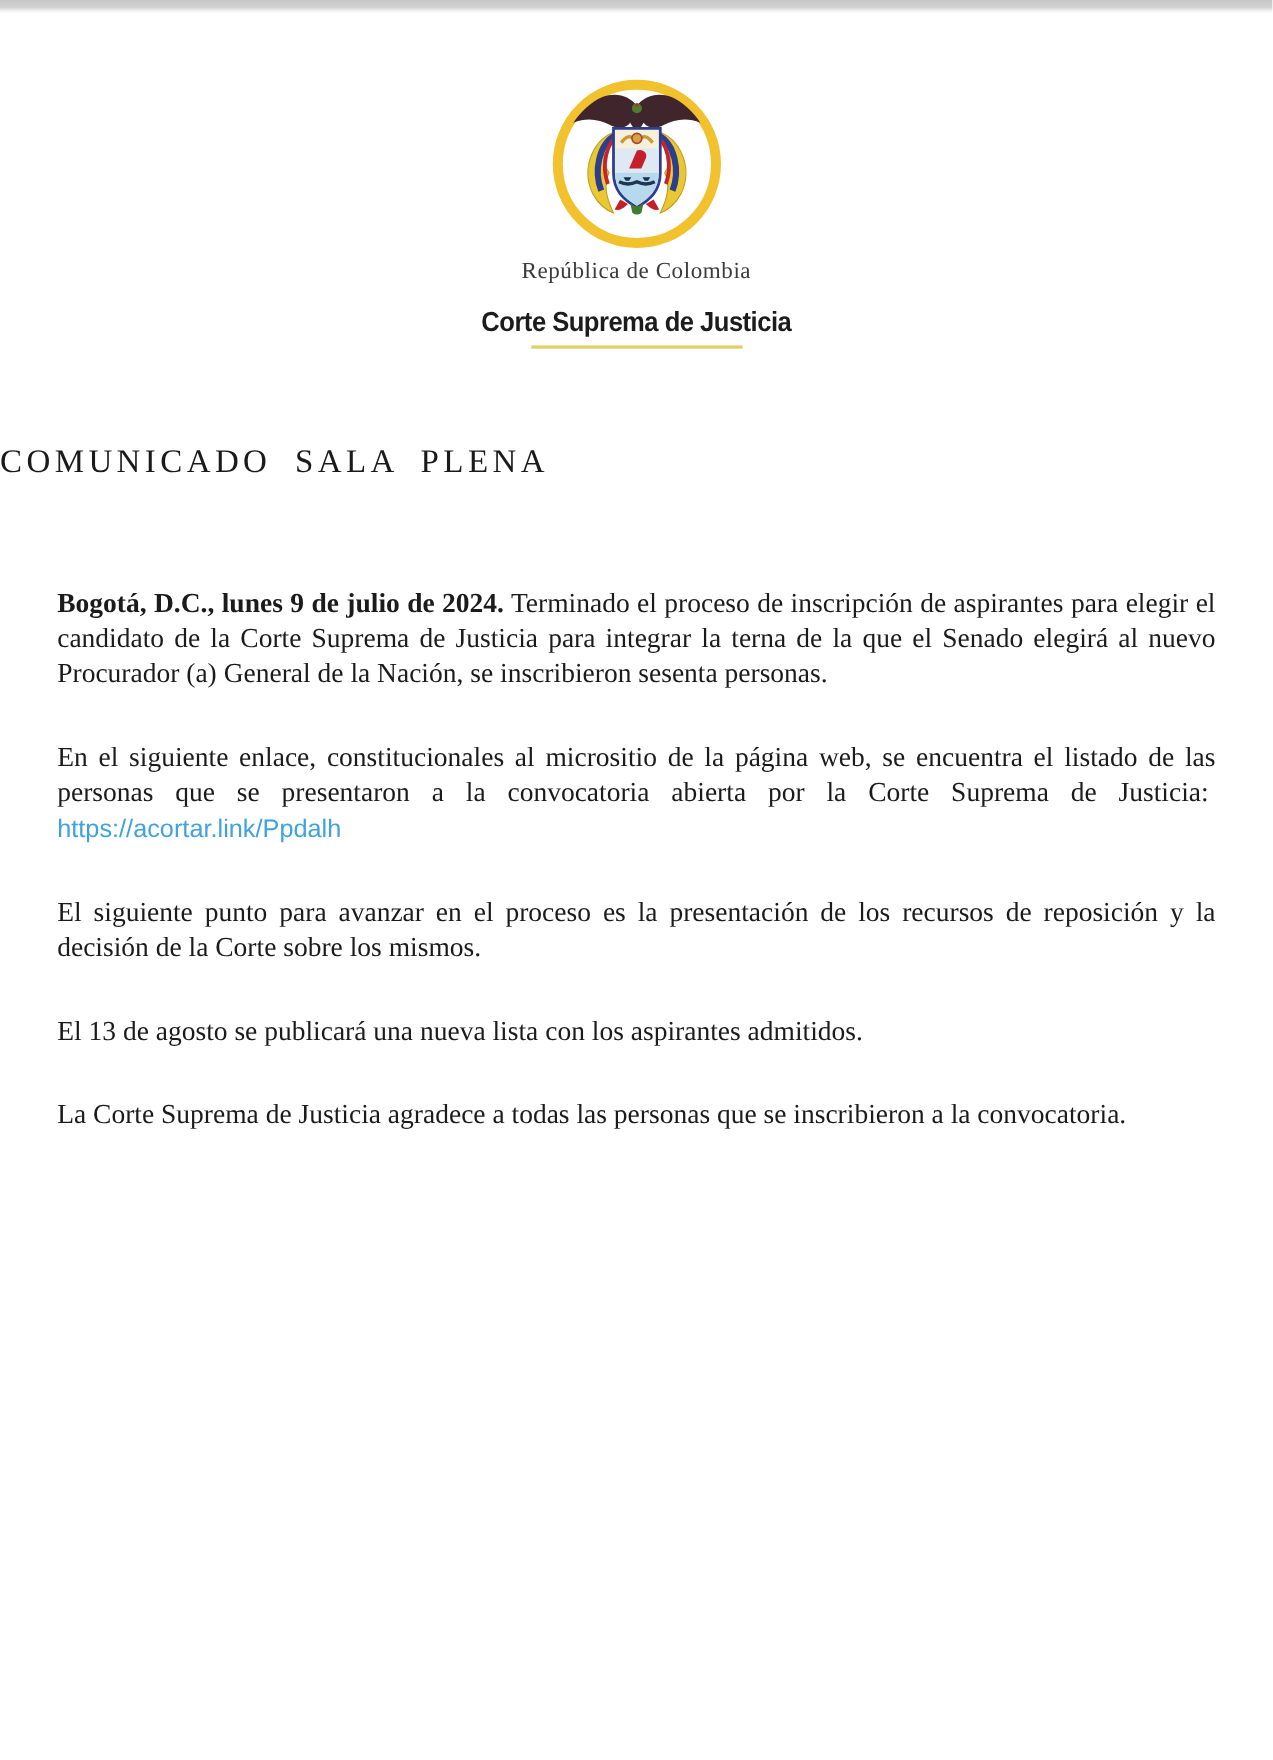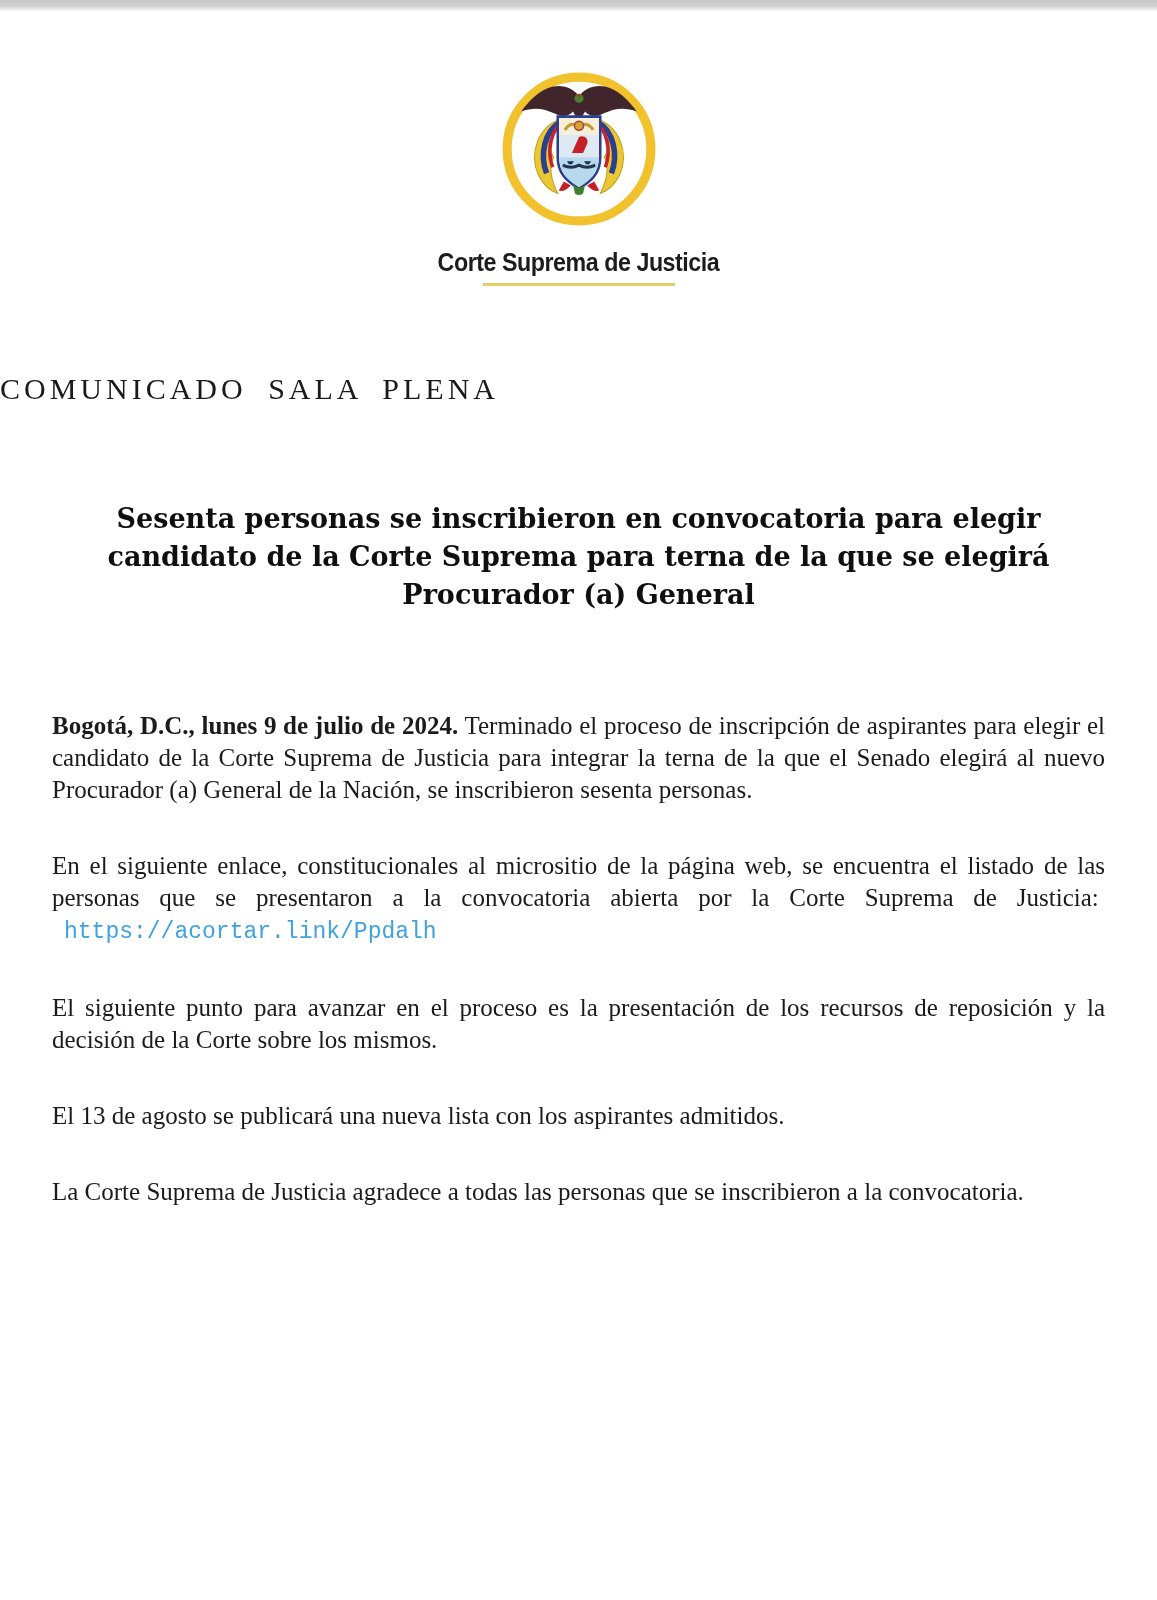--- a/index.html
+++ b/index.html
@@ -74,25 +74,24 @@
     margin: 96px auto 0 auto;
     font-family: "Liberation Serif", serif;
     font-size: 25px;
     line-height: 32px;
     color: var(--body-text, #1b1b1b);
     text-align: justify;
   }
   .body-text p { margin-bottom: 44px; }
   .dateline { font-weight: 700; }
   .link {
-    font-family: Liberation Mono, monospace;
+    font-family: Liberation Sans, sans-serif;
     font-size: 23px;
     color: var(--link-blue, #3fa2de);
     text-decoration: none;
-    margin-left: 12px;
   }
 </style>
 </head>
 <body>
 
 <div class="page">
   <div class="scan-bar"></div>
 
   <header class="letterhead">
     <svg class="logo" width="162" height="162" viewBox="0 0 160 160" aria-hidden="true">
@@ -126,32 +125,27 @@
       <path d="M60.5 90 C60.5 105 69 113 80 119.5 C91 113 99.5 105 99.5 90 Z" fill="#b7d9ee"></path>
       <path d="M64 98 q8 4 16 0 q8 4 16 0" stroke="#1f3550" stroke-width="3" fill="none"></path>
       <path d="M68 94 h7 l-2 3 h-3 Z" fill="#17324d"></path>
       <path d="M85 94 h7 l-2 3 h-3 Z" fill="#17324d"></path>
 
       <path d="M72 118 q-7 7 -12 5 l5 -9" fill="#c5202a"></path>
       <path d="M88 118 q7 7 12 5 l-5 -9" fill="#c5202a"></path>
       <path d="M74 117 q6 6 12 0 l-2 9 q-4 3 -8 0 Z" fill="#3f7d2f"></path>
     </svg>
 
-    <br>
+    <div class="country">República de Colombia</div><br>
     <div class="institution">Corte Suprema de Justicia</div>
     <div class="gold-rule"></div>
   </header>
 
   <h1 class="doc-title">COMUNICADO  SALA  PLENA</h1>
 
-  <h2 class="headline">
-    <div>Sesenta personas se inscribieron en convocatoria para elegir</div>
-    <div>candidato de la Corte Suprema para terna de la que se elegirá</div>
-    <div>Procurador (a) General</div>
-  </h2>
 
   <main class="body-text">
     <p><b class="dateline">Bogotá, D.C., lunes 9 de julio de 2024.</b> <span>Terminado el proceso de inscripción de aspirantes para elegir el candidato de la Corte Suprema de Justicia para integrar la terna de la que el Senado elegirá al nuevo Procurador (a) General de la Nación, se inscribieron sesenta personas.</span></p>
 
     <p><span>En el siguiente enlace, constitucionales al micrositio de la página web, se encuentra el listado de las personas que se presentaron a la convocatoria abierta por la Corte Suprema de Justicia:</span>&nbsp; <a class="link" href="#">https://acortar.link/Ppdalh</a></p>
 
 
     <p>El siguiente punto para avanzar en el proceso es la presentación de los recursos de reposición y la decisión de la Corte sobre los mismos.</p>
 
 

